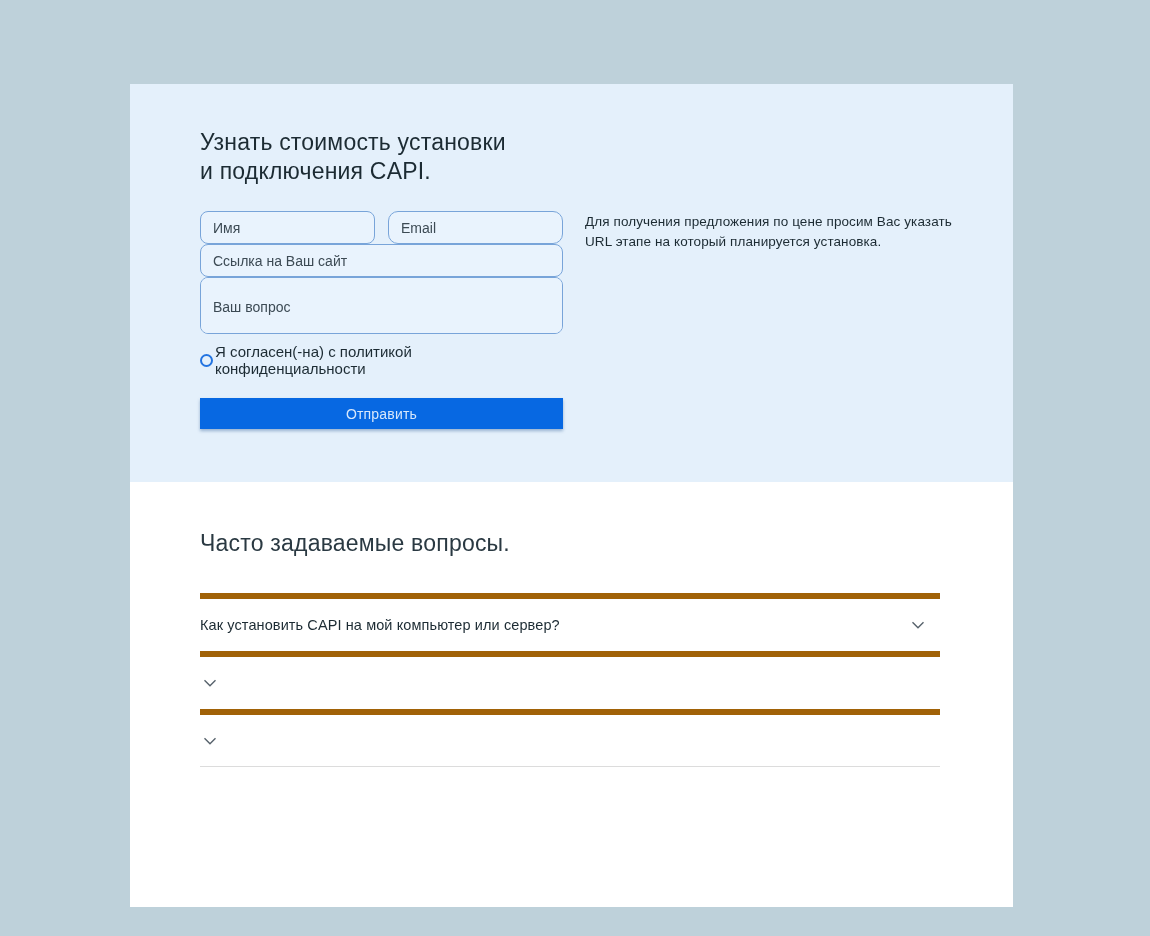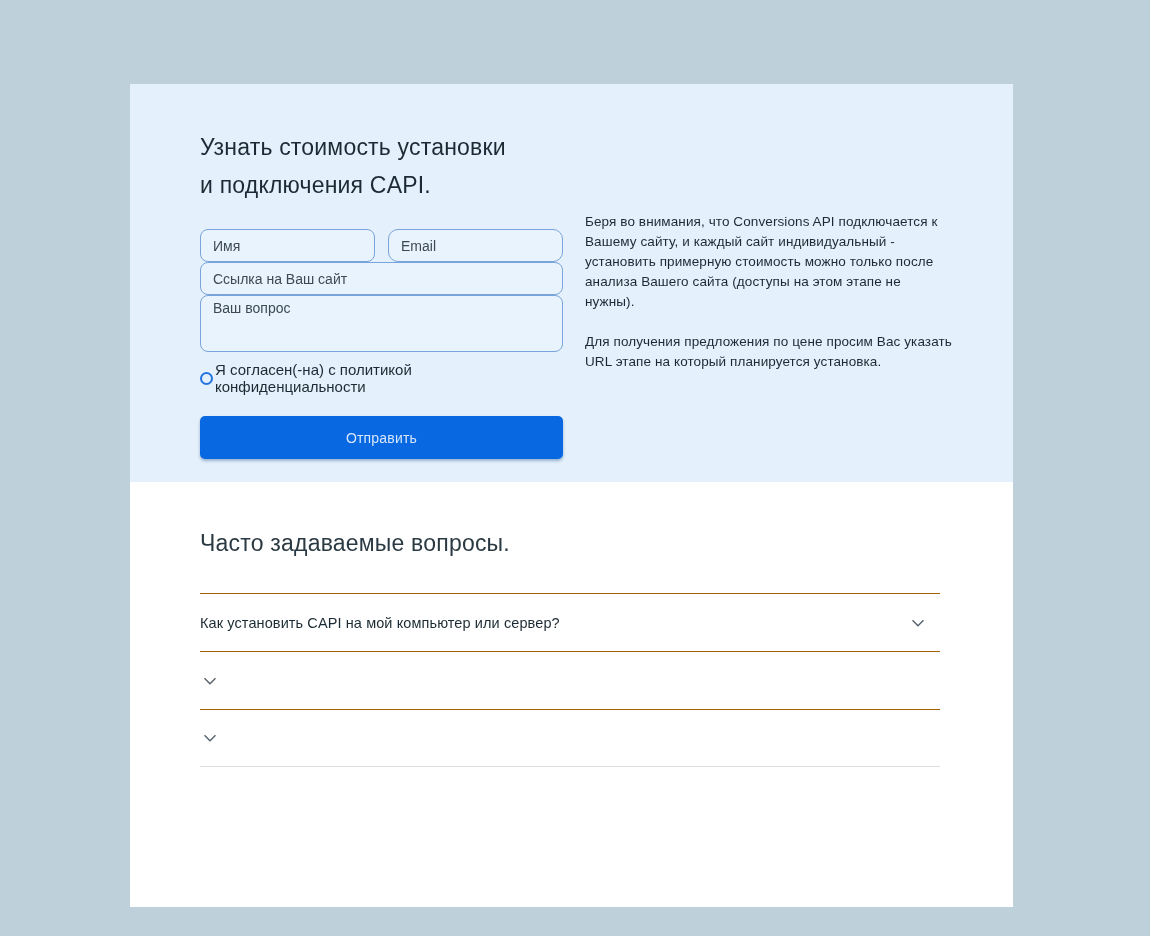--- a/index.html
+++ b/index.html
@@ -18,21 +18,21 @@
   
   .hero {
     width: 883px; height: 398px;
     background: #e4f0fb;
     padding: 44px 60px 0 70px;
   }
   .hero-cols { display: flex; align-items: flex-start; }
   .col-form { width: 363px; flex: 0 0 363px; }
   .col-info { width: 368px; margin-left: 22px; padding-top: 84px; }
   .page-title {
-    font-size: 23px; font-weight: 500; line-height: 38px;
+    font-size: 23px; font-weight: 500; line-height: 29px;
     color: #1c2b33; letter-spacing: .2px;
     white-space: pre-line;
     margin-bottom: 25px;
   }
   .form-row { display: flex; gap: 13px; margin-bottom: 0; }
   .fld {
     display: block; width: 100%; height: 33px;
     background: #e9f3fd;
     border: 1px solid #78a4d9; border-radius: 8px;
     padding: 0 12px;
@@ -40,37 +40,37 @@
     font-size: 14px; color: #1c2b33;
     outline: none;
   }
   .fld::placeholder, .fld-area::placeholder { color: #3c4a54; opacity: 1; }
   .fld-half { width: 175px; flex: 0 0 175px; }
   .fld-half2 { flex: 1; border-radius: 10px; }
   .fld-area {
     display: block; width: 100%; height: 57px;
     background: #e9f3fd;
     border: 1px solid #78a4d9; border-radius: 8px;
-    padding: 4px 12px;
+    padding: 21px 12px;
     font-family: "Liberation Sans", sans-serif;
     font-size: 14px; color: #1c2b33;
     resize: none; outline: none;
   }
   .consent-row { display: flex; align-items: center; margin-top: 9px; }
   .consent-radio {
     width: 13px; height: 13px; flex: 0 0 13px;
     border: 2px solid #2374e1; border-radius: 50%;
     background: transparent; cursor: pointer;
   }
   .consent-label { font-size: 15px; color: #1c2b33; margin-left: 2px; }
   .submit-btn {
-    display: block; width: 100%; height: 43px;
+    display: block; width: 100%; height: 31px;
     margin-top: 21px;
     background: #0768e2;
-    border: none; border-radius: 5px;
+    border: none; border-radius: 0;
     font-family: "Liberation Sans", sans-serif;
     font-size: 14px; color: #d7e7fb; letter-spacing: .2px;
     box-shadow: 0 2px 3px rgba(9, 62, 130, 0.35);
     cursor: pointer;
   }
   .info-par {
     font-size: 13.5px; line-height: 20px; color: #1c2b33;
     margin-bottom: 20px; letter-spacing: .1px;
   }
   
@@ -80,21 +80,21 @@
     padding: 48px 73px 0 70px;
   }
   .faq-title {
     font-size: 23px; font-weight: 500; color: #2a3942;
     letter-spacing: .2px; margin-bottom: 36px;
   }
   .faq-list { width: 740px; }
   .faq-item {
     display: flex; align-items: center; justify-content: space-between;
     height: 58px;
-    border-top: 1px solid #a16207;
+    border-top: 6px solid #a16207;
     cursor: pointer;
   }
   .faq-item:last-child { border-bottom: 1px solid #dcdcdc; }
   .faq-q { font-size: 14.5px; color: #1c2b33; letter-spacing: .1px; }
   .chev { width: 20px; height: 20px; margin-right: 12px; flex: 0 0 20px; }
 </style>
 </head>
 <body>
 
 <div class="page">
@@ -119,21 +119,20 @@
             <div class="consent-row">
               <span class="consent-radio"></span>
               <span class="consent-label">Я согласен(-на) с политикой конфиденциальности</span>
             </div>
 
             <button class="submit-btn" type="submit">Отправить</button>
           </form>
         </div>
 
         <div class="col-info">
-          <p class="info-par">Беря во внимания, что Conversions API подключается к Вашему сайту, и каждый сайт индивидуальный - установить примерную стоимость можно только после анализа Вашего сайта (доступы на этом этапе не нужны).</p>
           <p class="info-par">Для получения предложения по цене просим Вас указать URL этапе на который планируется установка.</p>
         </div>
       </div>
     </div>
 
     <div class="faq">
       <h2 class="faq-title">Часто задаваемые вопросы.</h2>
 
       <div class="faq-list">
         <div class="faq-item">

